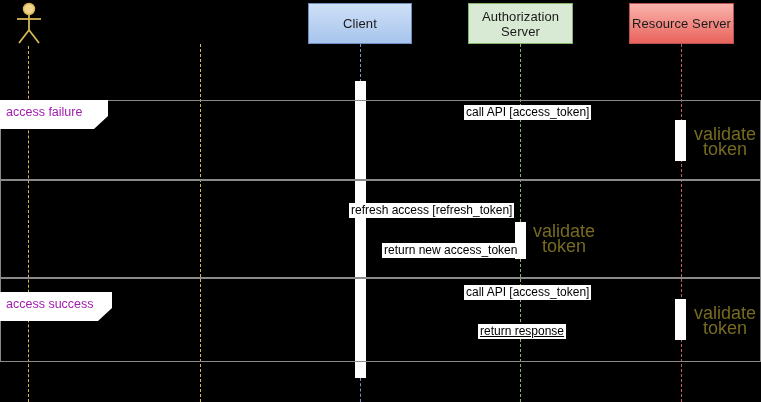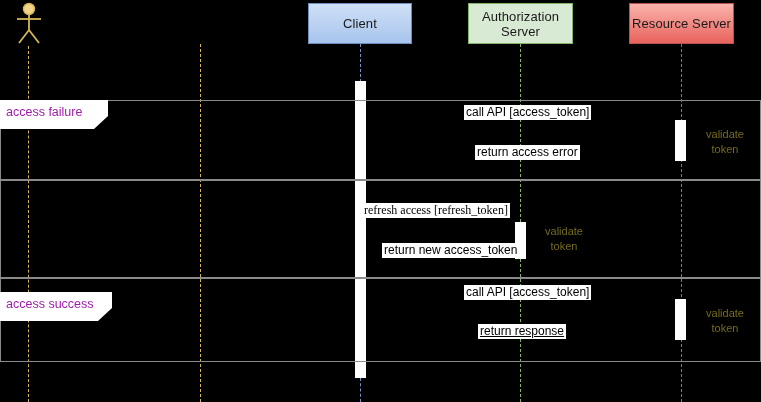--- a/index.html
+++ b/index.html
@@ -105,21 +105,21 @@
     line-height: 13px;
     padding: 1px 2px;
     white-space: nowrap;
     box-sizing: border-box;
   }
 
   
   .note {
     position: absolute;
     color: #766b20;
-    font-size: 11px;
+    font-size: 18px;
     line-height: 15px;
     white-space: pre-line;
     text-align: center;
   }
 </style>
 </head>
 <body>
 
 <div id="canvas">
 
@@ -165,23 +165,22 @@
   <div class="fragment" style="left:0px; top:100px; width:761px; height:80px;"></div>
   <div class="fragment" style="left:0px; top:180px; width:761px; height:98px;"></div>
   <div class="fragment" style="left:0px; top:278px; width:761px; height:84px;"></div>
 
   <div class="frag-label" style="left:0px; top:100px; width:108px; height:29px;">access failure</div>
 
   <div class="frag-label" style="left:0px; top:292px; width:112px; height:29px;">access success</div>
 
   <div class="msg" style="left:464px; top:105px;">call API [access_token]</div>
 
-  <div class="msg" style="left:475px; top:145px;">return access error</div>
 
-  <div class="msg" style="left:362px; top:203px;font-family:Liberation Serif, serif;">refresh access [refresh_token]</div>
+  <div class="msg" style="left:349px; top:203px;">refresh access [refresh_token]</div>
 
   <div class="msg" style="left:382px; top:243px;">return new access_token</div>
 
   <div class="msg" style="left:464px; top:285px;">call API [access_token]</div>
 
   <div class="msg" style="left:478px; top:324px;text-decoration:underline;">return response</div>
 
   <div class="note" style="left:692px; top:127px; width:66px;">validate
 token</div>
 

